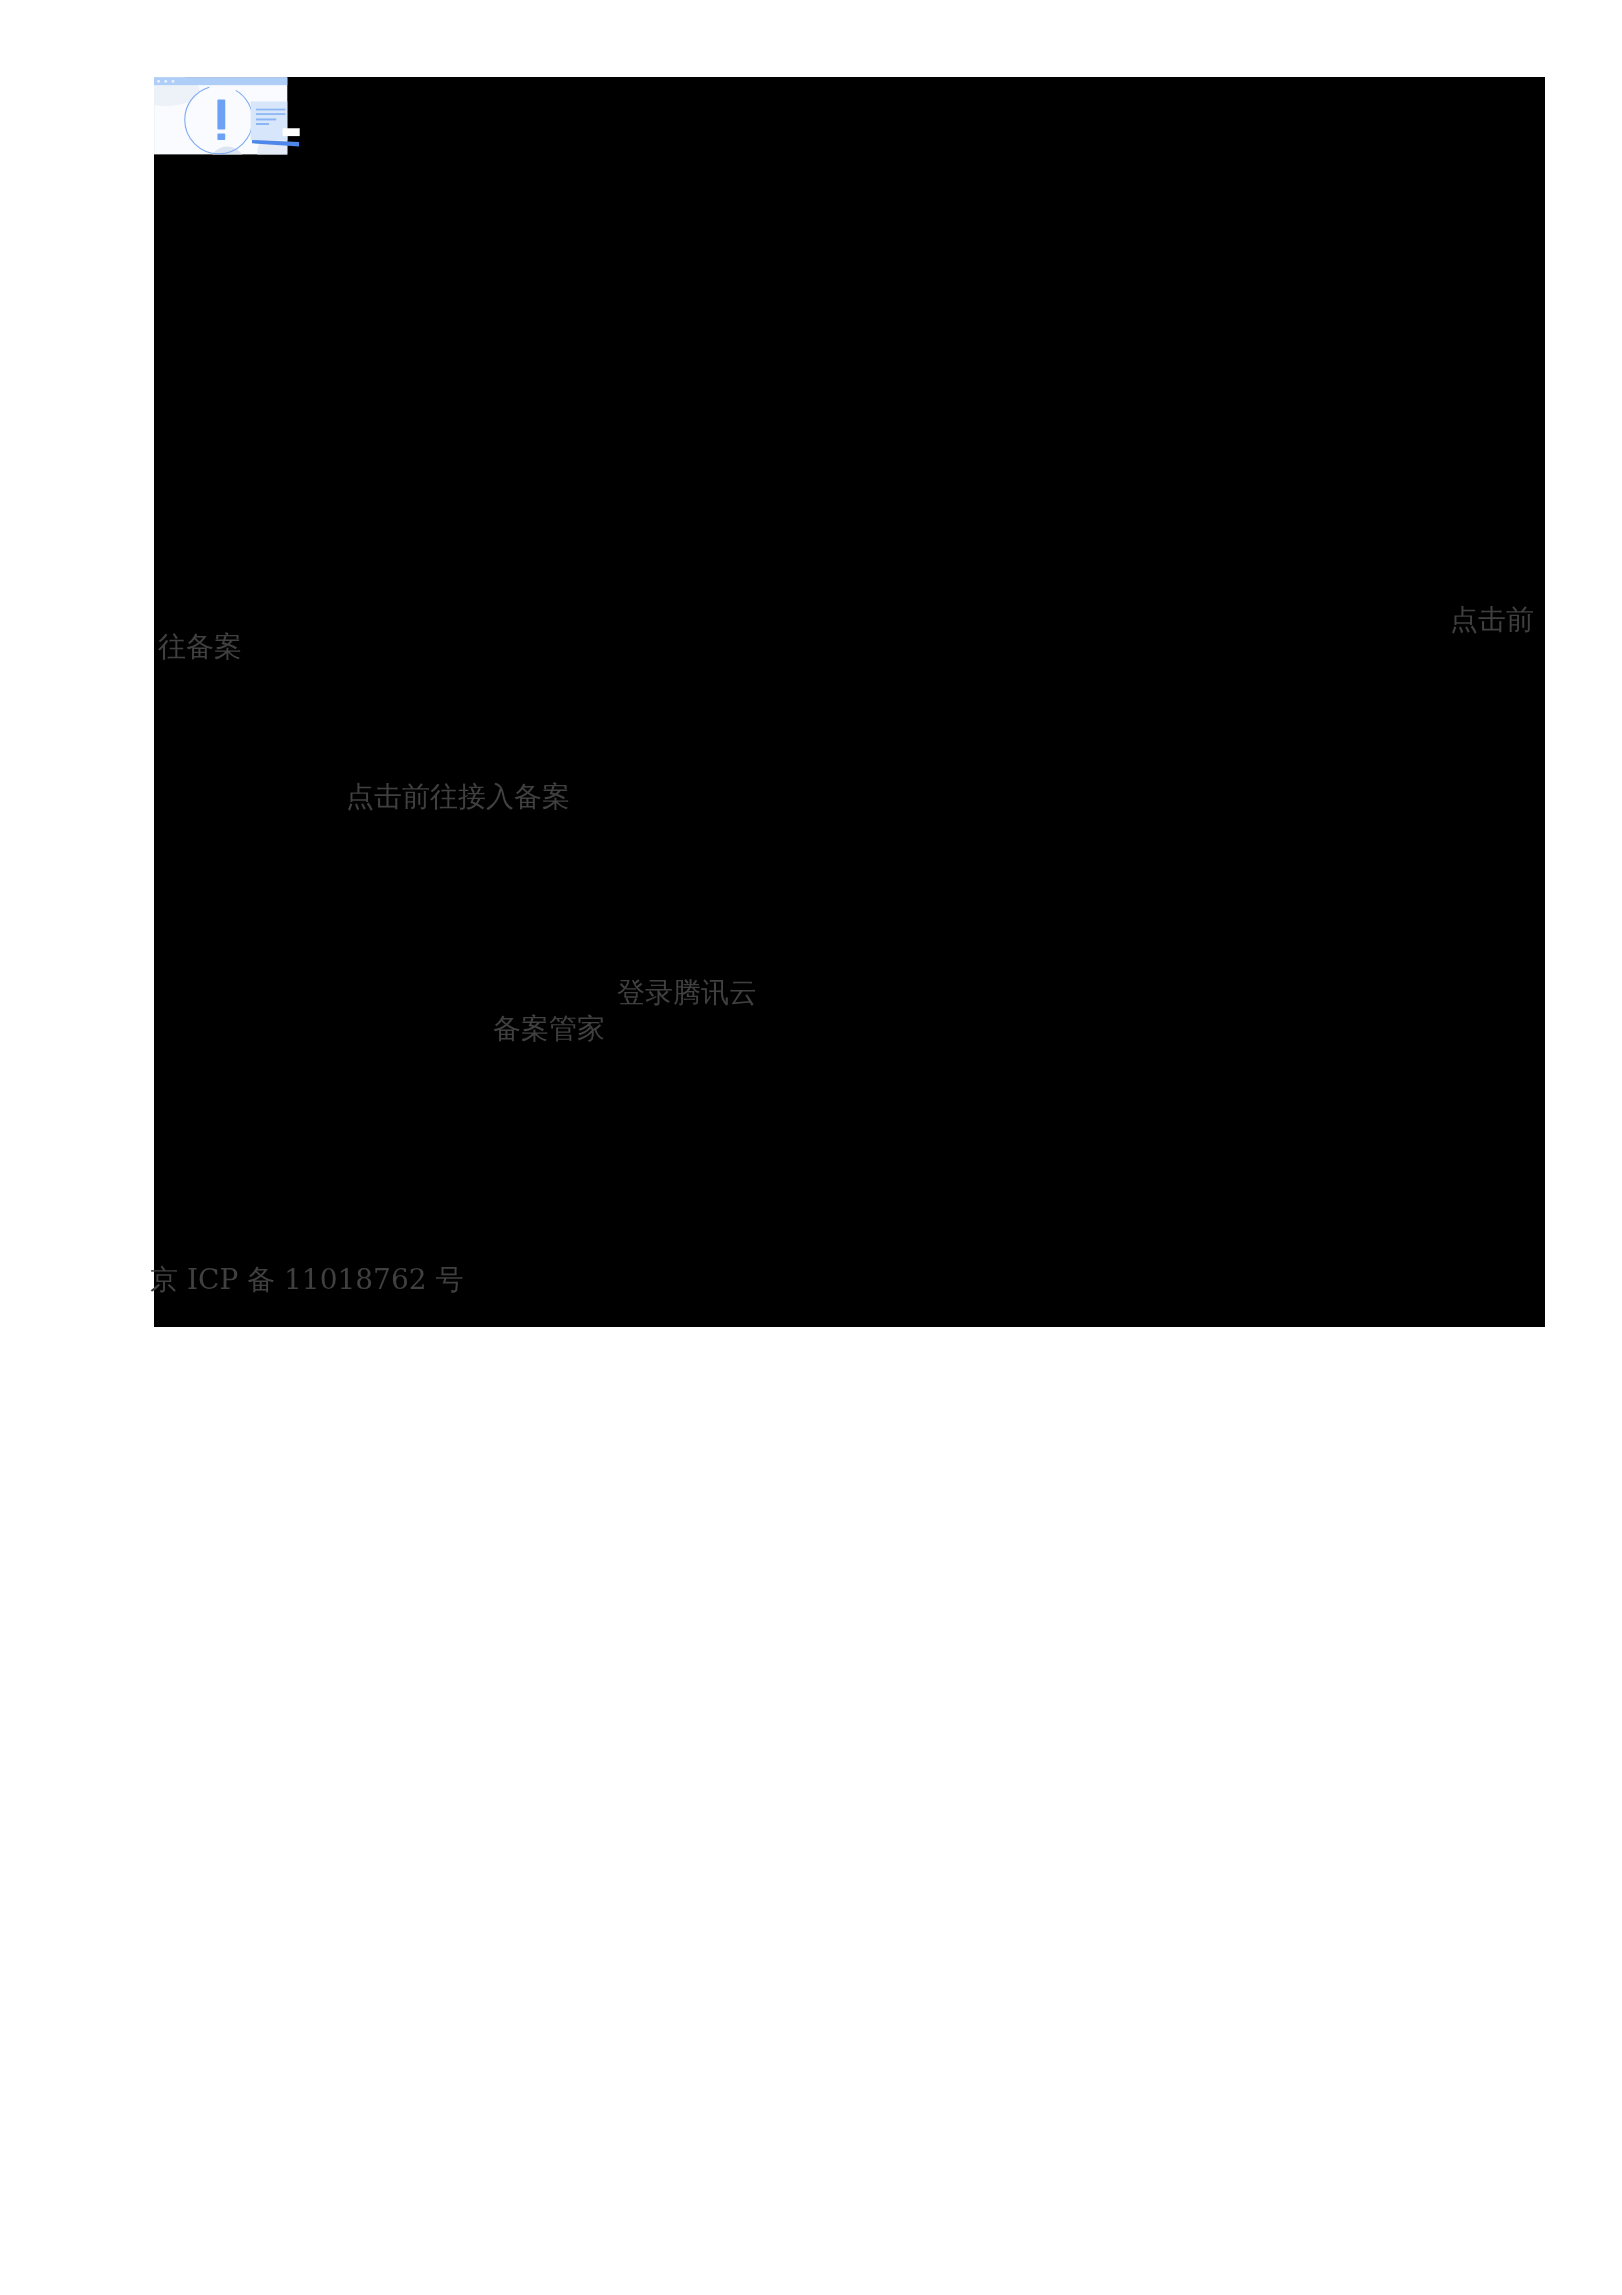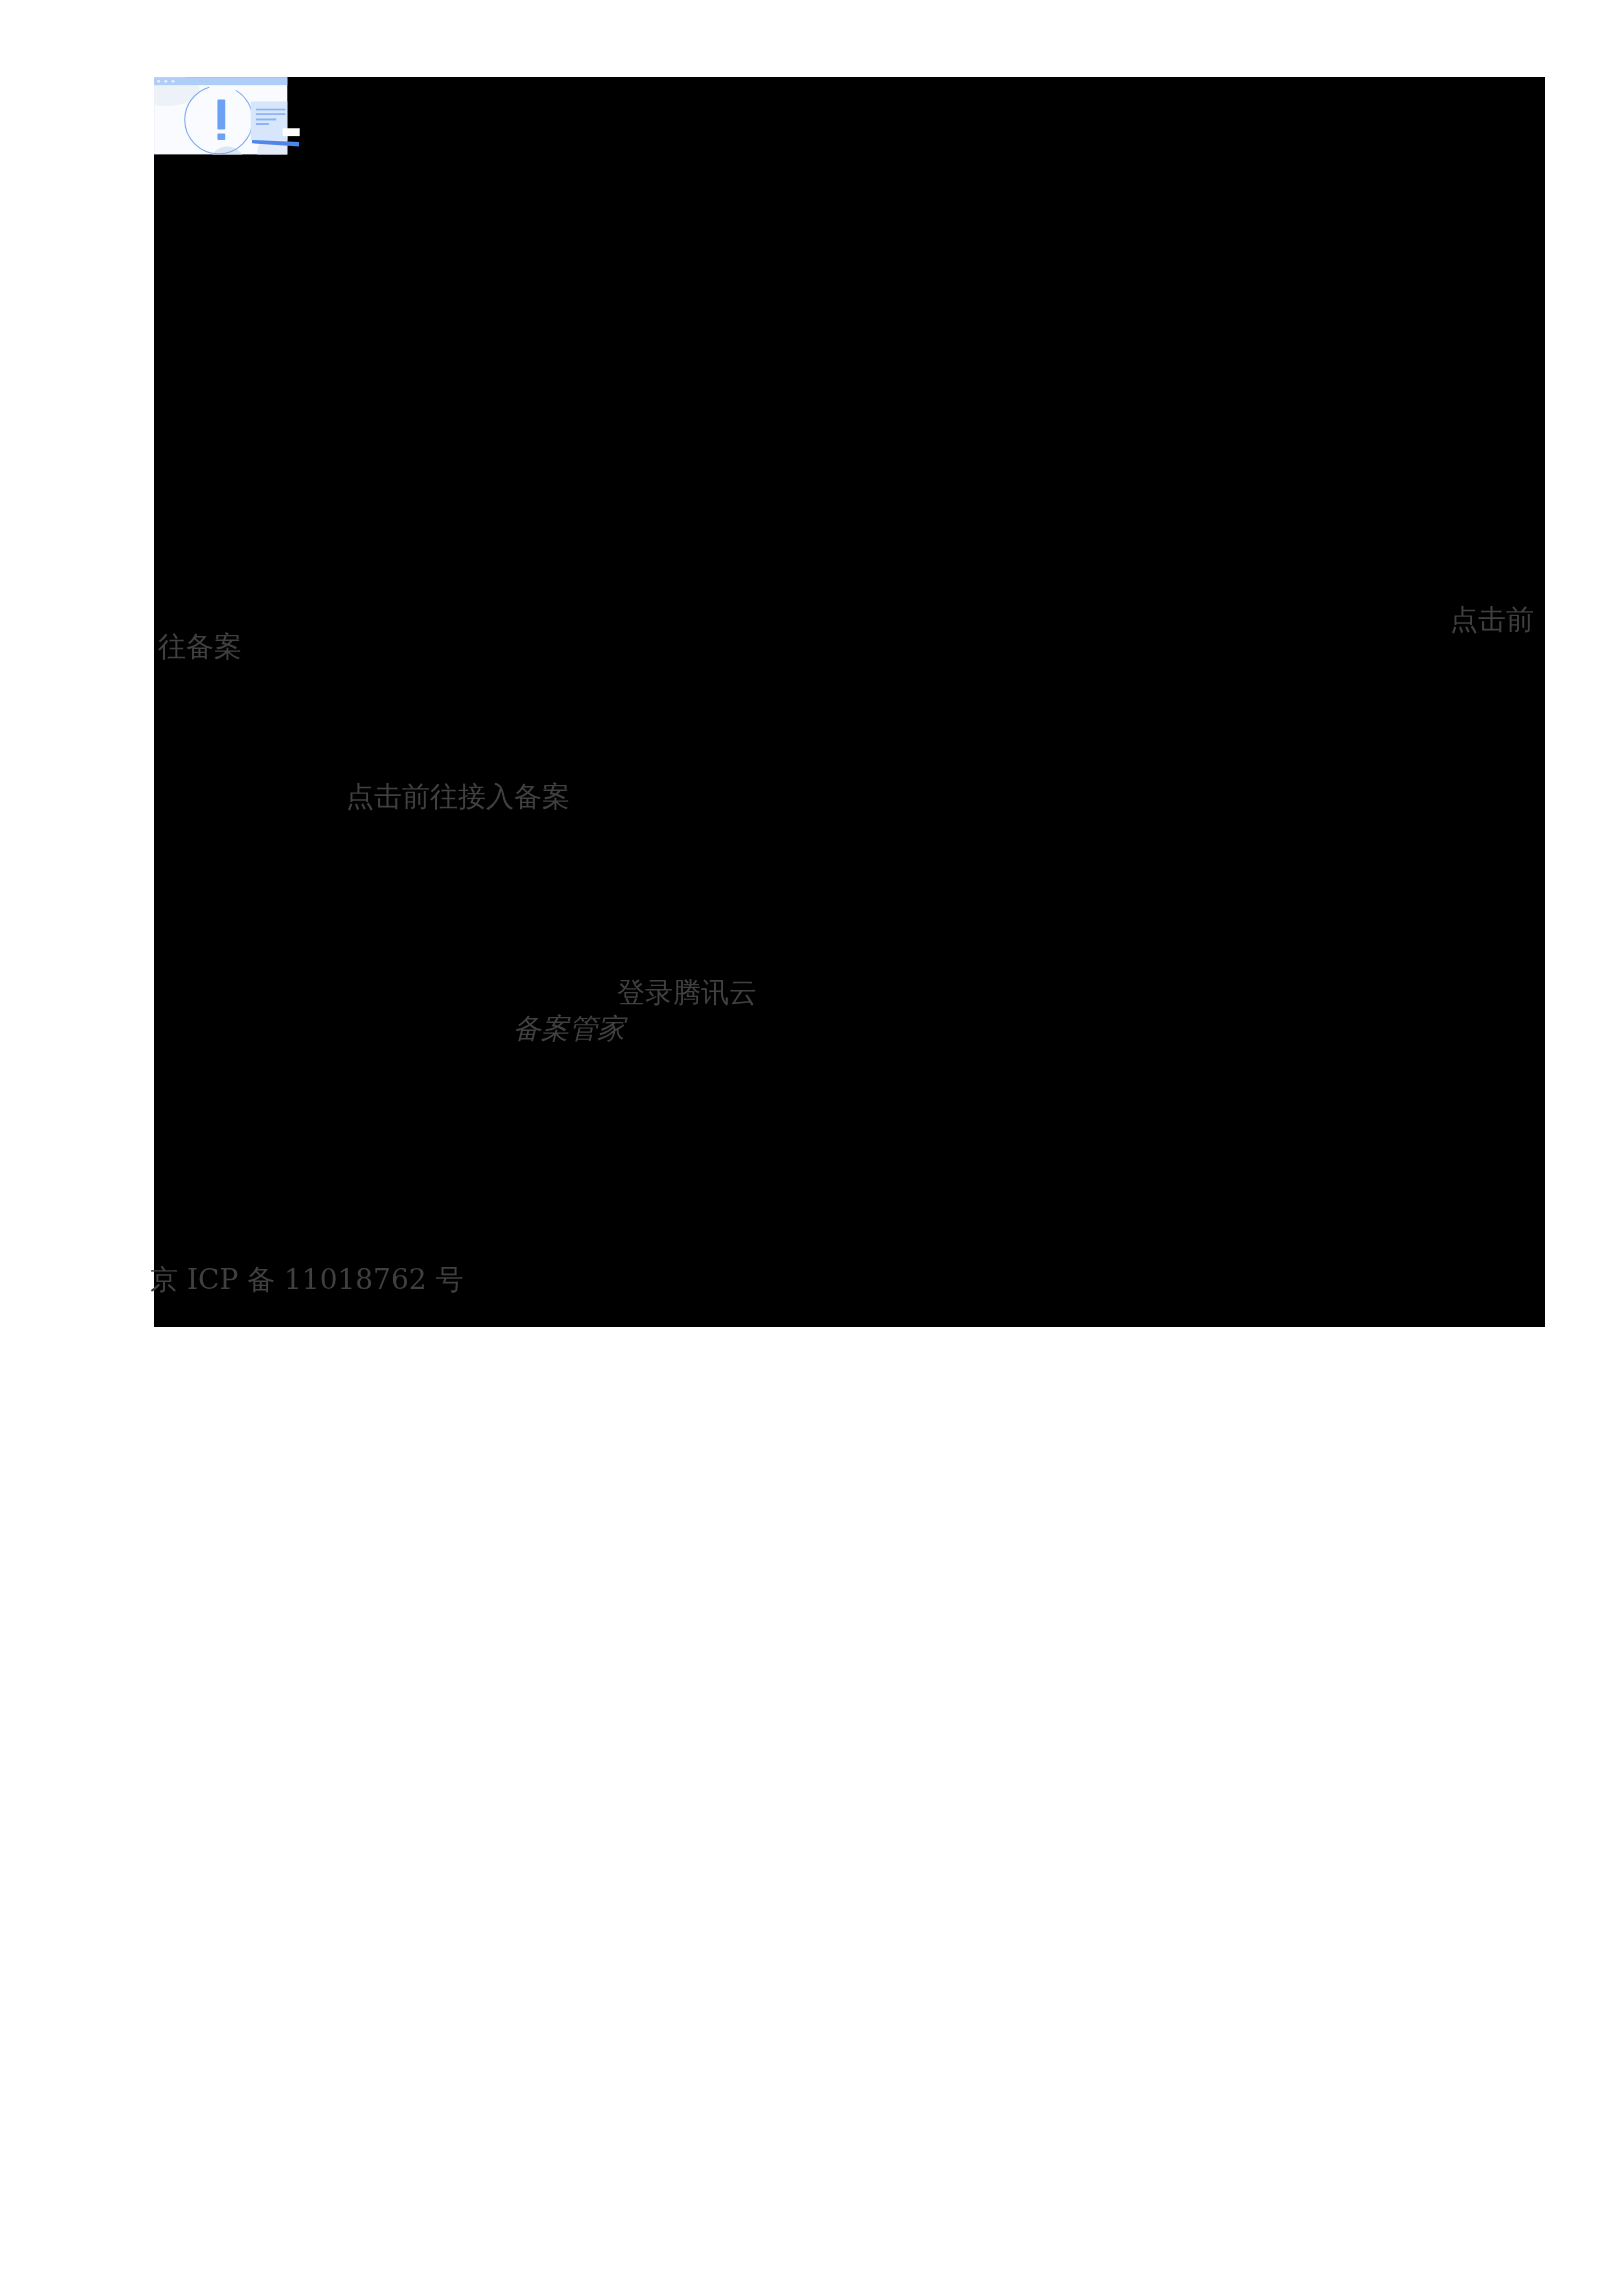--- a/index.html
+++ b/index.html
@@ -39,21 +39,21 @@
     line-height: 1;
     white-space: nowrap;
     text-decoration: none;
     cursor: pointer;
     font-family: "DejaVu Serif", "Liberation Serif", serif;
   }
   .frag-goto-filing-1   { left: 1450px; top: 606px;  }
   .frag-goto-filing-2   { left: 158px;  top: 633px;  }
   .frag-access-filing   { left: 346px;  top: 783px; }
   .frag-login-cloud     { left: 597px;  top: 979px; margin-left: 20px; }
-  .frag-filing-manager  { left: 513px;  top: 1015px; font-style: italic; }
+  .frag-filing-manager  { left: 493px;  top: 1015px; }
   .frag-icp-number      { left: 150px;  top: 1266px; }
 </style>
 </head>
 <body>
 
 <div class="screen">
 
   <div class="content-panel"></div>
 
   <svg class="illustration" viewBox="0 0 228 124" xmlns="http://www.w3.org/2000/svg">

